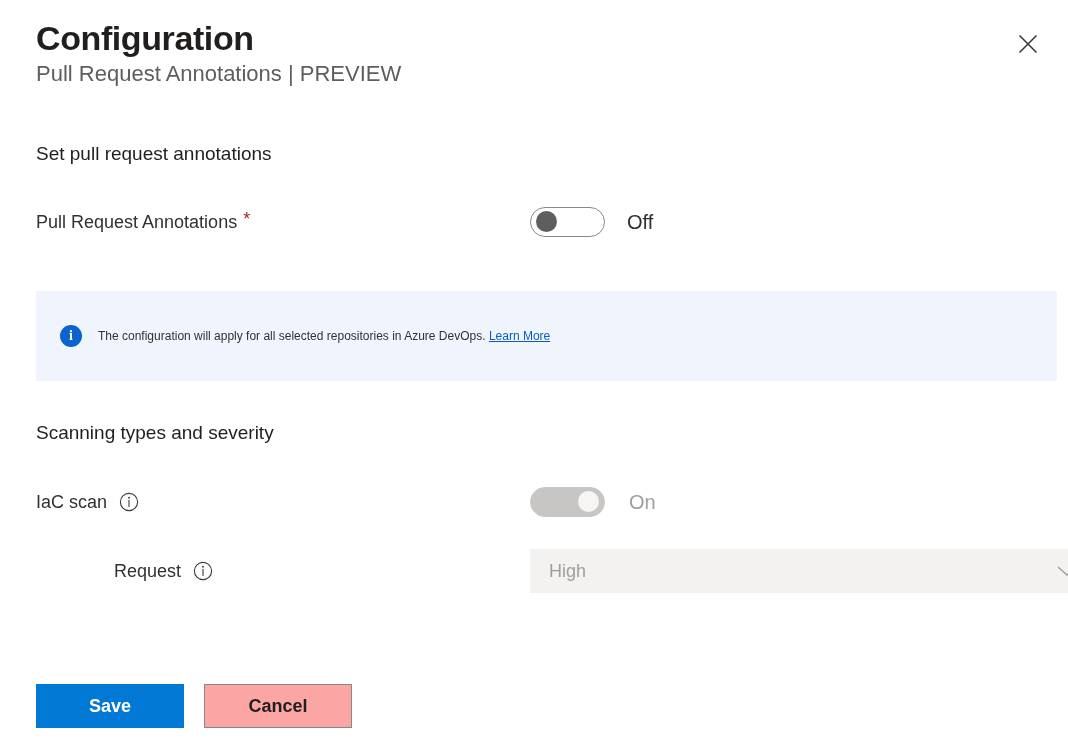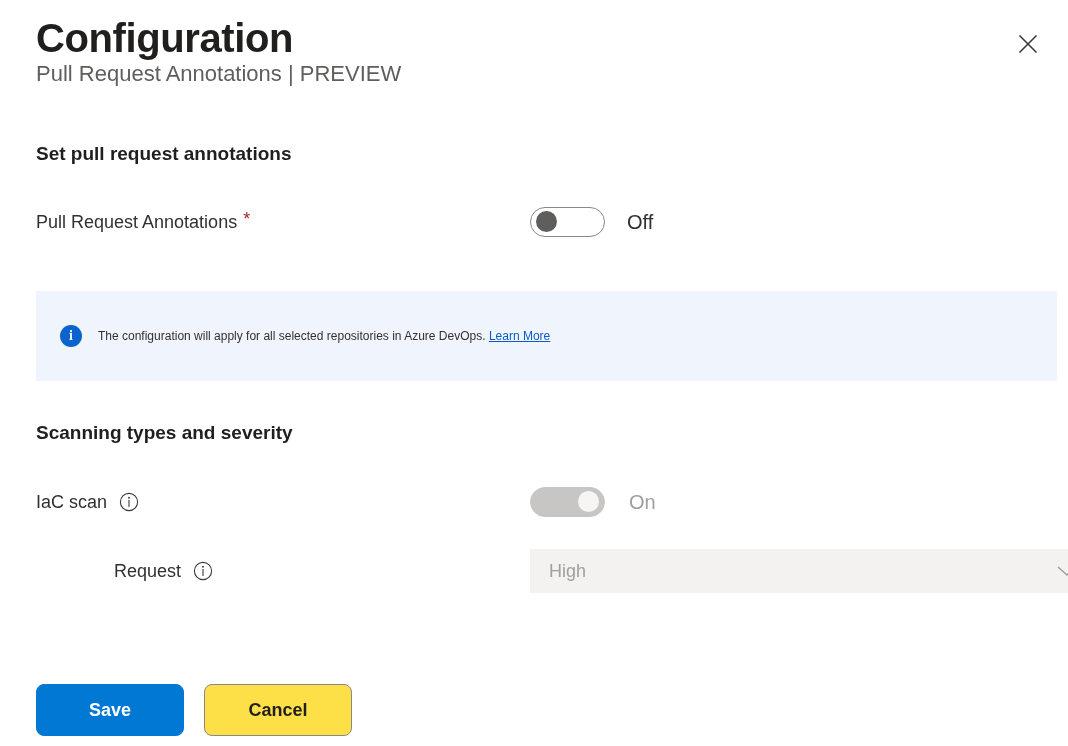--- a/index.html
+++ b/index.html
@@ -17,21 +17,21 @@
   }
 
   
   .panel-header {
     position: absolute;
     left: 36px;
     top: 16px;
     right: 36px;
   }
   .page-title {
-    font-size: 40px;
+    font-size: 34px;
     font-weight: bold;
     line-height: 44px;
     letter-spacing: -0.4px;
     color: #201f1e;
     margin: 0;
   }
   .page-subtitle {
     font-size: 22px;
     line-height: 24px;
     color: #605e5c;
@@ -52,21 +52,21 @@
     border: none;
     padding: 0;
   }
   .close-button svg { display: block; }
 
   
   .section-heading {
     position: absolute;
     left: 36px;
     font-size: 19px;
-    font-weight: bold;
+    font-weight: normal;
     color: #201f1e;
     line-height: 26px;
   }
   #heading-set-annotations { top: 141px; }
   #heading-scanning { top: 420px; }
 
   
   .field-row {
     position: absolute;
     left: 36px;
@@ -218,40 +218,39 @@
 
   
   .footer-actions {
     position: absolute;
     left: 36px;
     top: 684px;
     display: flex;
     gap: 20px;
   }
   .btn {
-    height: 52px;
+    height: 44px;
     min-width: 148px;
     font-size: 18px;
     font-weight: bold;
     font-family: "Liberation Sans", sans-serif;
     box-sizing: border-box;
     cursor: pointer;
     padding: 0 16px;
     display: flex;
     align-items: center;
     justify-content: center;
-    border-radius: 8px;
   }
   .btn-primary {
     background: #0078d4;
     color: #ffffff;
     border: 1px solid #0078d4;
   }
   .btn-secondary {
-    background: #fde047;
+    background: #fca5a5;
     color: #201f1e;
     border: 1px solid #8a8886;
   }
 </style>
 </head>
 <body>
 
 <div class="panel-header">
   <h1 class="page-title">Configuration</h1>
   <div class="page-subtitle">Pull Request Annotations | PREVIEW</div>

